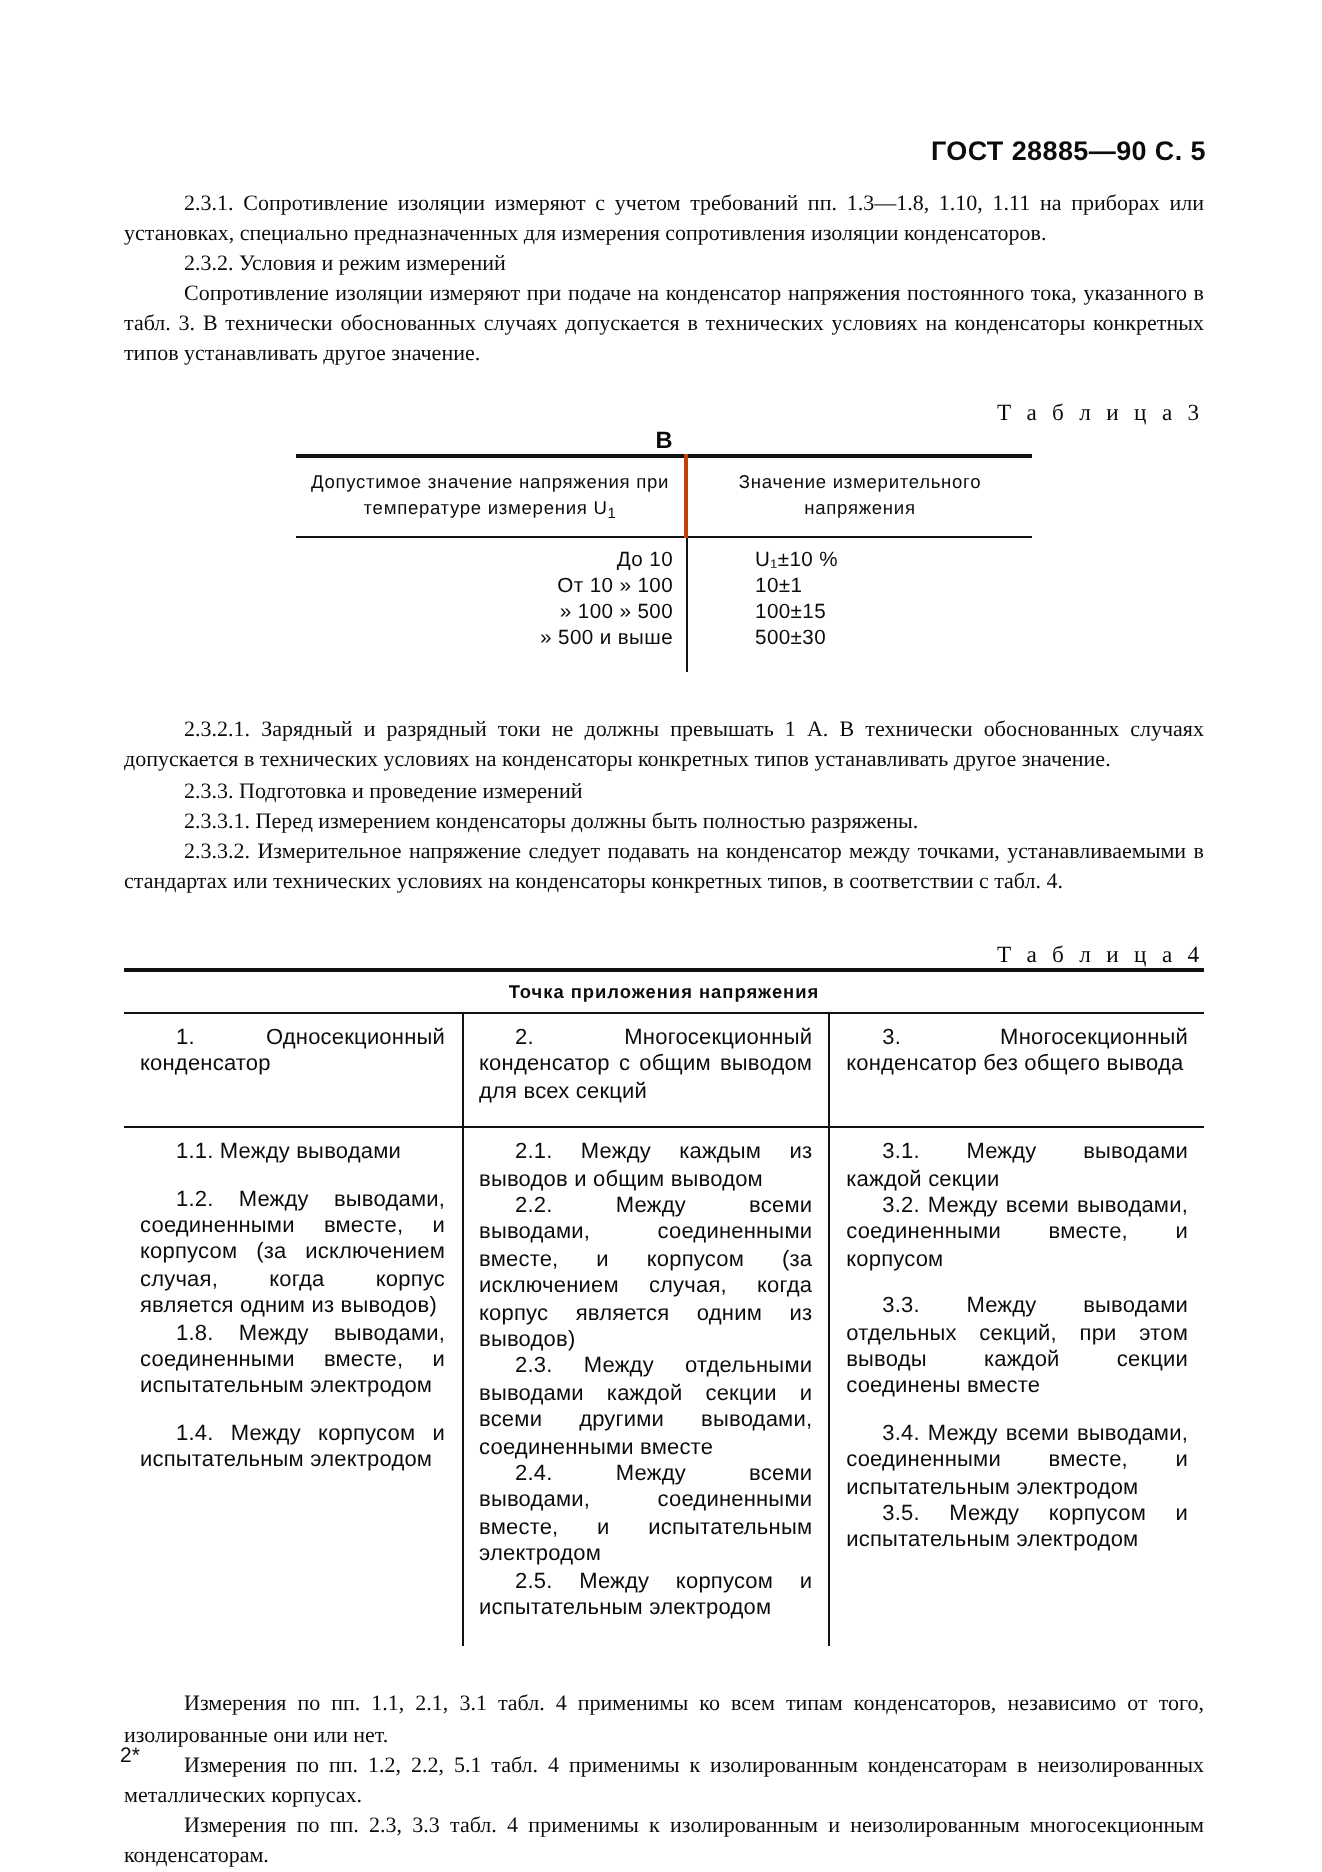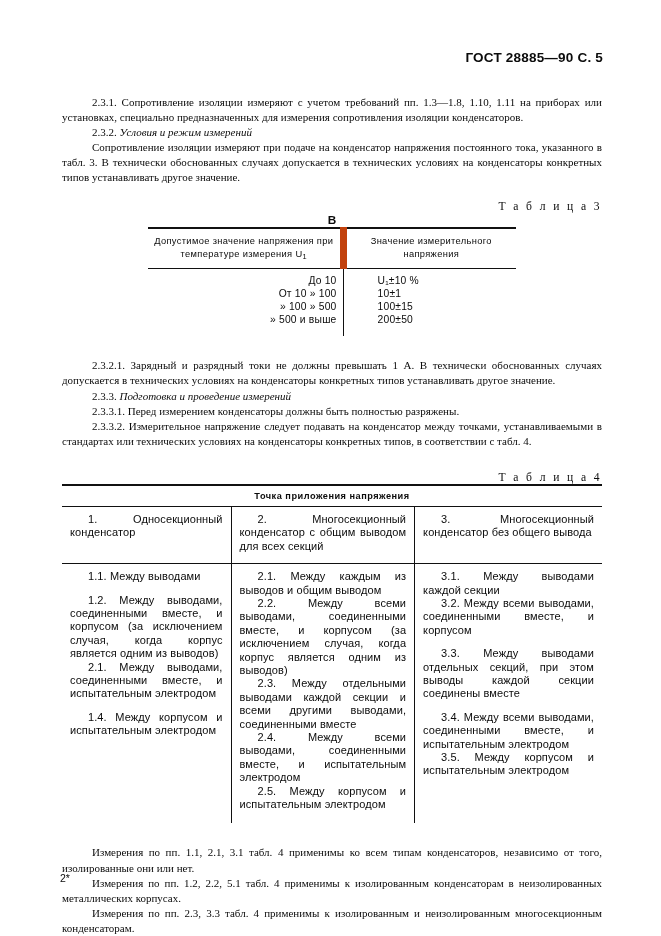--- a/index.html
+++ b/index.html
@@ -20,21 +20,21 @@
     position: relative;
     width: 661px;
     height: 936px;
     box-sizing: border-box;
     padding: 0;
   }
 
   
   .runhead {
     position: absolute;
-    top: 50px;
+    top: 68px;
     right: 58px;
     font-family: "Liberation Sans", "DejaVu Sans", sans-serif;
     font-weight: bold;
     font-size: 13.5px;
     letter-spacing: 0.2px;
     white-space: nowrap;
   }
 
   
   .content {
@@ -45,21 +45,21 @@
   }
 
   p.t {
     margin: 0;
     font-size: 11px;
     line-height: 15.1px;
     text-align: justify;
     text-indent: 30px;
     hyphens: manual;
   }
-  .ital { font-style: italic; }
+  .ital { }
   .gap-m { height: 14px; }
   .gap-l { height: 22px; }
 
   
   .tcap {
     font-size: 11.6px;
     letter-spacing: 2.4px;
     text-align: right;
     white-space: nowrap;
   }
@@ -84,21 +84,21 @@
   }
   table.t3 thead th {
     border-top: 2px solid #111;
     border-bottom: 1px solid #111;
     font-weight: normal;
     padding: 6px 6px 7px;
     text-align: center;
     vertical-align: middle;
     letter-spacing: 0.35px;
   }
-  table.t3 thead th.c1 { border-right: 7px solid #c2410c; width: 53%; }
+  table.t3 thead th.c1 { border-right: 2px solid #c2410c; width: 53%; }
   table.t3 tbody td {
     padding: 5px 6px 10px;
     vertical-align: top;
     font-size: 10.3px;
     line-height: 13.2px;
     letter-spacing: 0.2px;
   }
   table.t3 tbody td.c1 {
     border-right: 1px solid #111;
     text-align: right;
@@ -202,21 +202,21 @@
             <td class="c1">
               <span class="t3-row-left first">До 10</span>
               <span class="t3-row-left">От  10  »  100</span>
               <span class="t3-row-left">»  100  »  500</span>
               <span class="t3-row-left">»  500  и  выше</span>
             </td>
             <td class="c2">
               <span class="t3-row-left">U₁±10 %</span>
               <span class="t3-row-left">10±1</span>
               <span class="t3-row-left">100±15</span>
-              <span class="t3-row-left">200±50</span>
+              <span class="t3-row-left">500±30</span>
             </td>
           </tr>
         </tbody>
       </table>
     </div>
 
     <div class="gap-l"></div>
 
     <p class="t">2.3.2.1. Зарядный и разрядный токи не должны превышать 1 А. В технически обоснованных случаях допускается в технических условиях на конденсаторы конкретных типов устанавливать другое значение.</p>
 
@@ -245,21 +245,21 @@
             <th class="colhead vr">1. Односекционный конденсатор</th>
             <th class="colhead vr">2. Многосекционный конденсатор с общим выводом для всех секций</th>
             <th class="colhead">3. Многосекционный конденсатор без общего вывода</th>
           </tr>
         </thead>
         <tbody>
           <tr>
             <td class="cell vr">
               <p class="item">1.1. Между выводами</p>
               <p class="item sp">1.2. Между выводами, соединенными вместе, и корпусом (за исключением случая, когда корпус является одним из выводов)</p>
-              <p class="item">2.1. Между выводами, соединенными вместе, и испытательным электродом</p>
+              <p class="item">1.8. Между выводами, соединенными вместе, и испытательным электродом</p>
               <p class="item sp">1.4. Между корпусом и испытательным электродом</p>
             </td>
             <td class="cell vr">
               <p class="item">2.1. Между каждым из выводов и общим выводом</p>
               <p class="item">2.2. Между всеми выводами, соединенными вместе, и корпусом (за исключением случая, когда корпус является одним из выводов)</p>
               <p class="item">2.3. Между отдельными выводами каждой секции и всеми другими выводами, соединенными вместе</p>
               <p class="item">2.4. Между всеми выводами, соединенными вместе, и испытательным электродом</p>
               <p class="item">2.5. Между корпусом и испытательным электродом</p>
             </td>
             <td class="cell">

